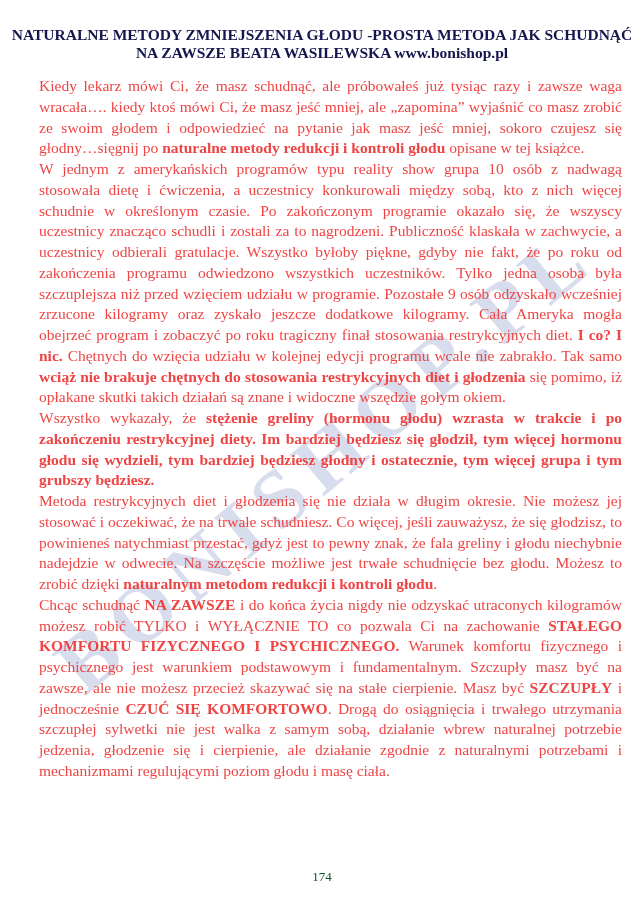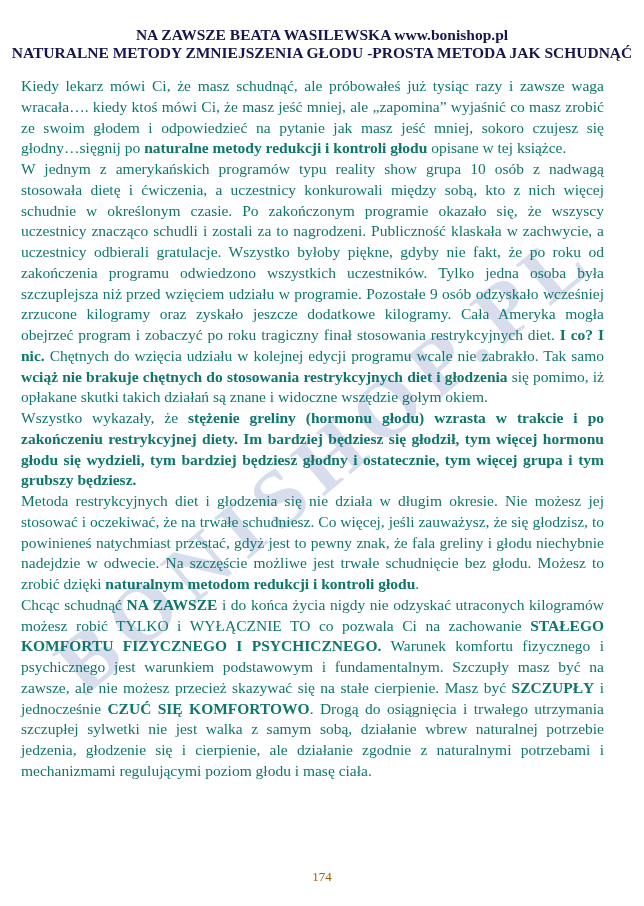--- a/index.html
+++ b/index.html
@@ -37,55 +37,55 @@
     text-align: center;
     color: #16164f;
     font-weight: bold;
     font-size: 15.5px;
     line-height: 17.5px;
     z-index: 1;
   }
   .content {
     position: absolute;
     top: 76px;
-    left: 21px;
+    left: 39px;
     width: 583px;
     z-index: 1;
-    color: #0f766e;
+    color: #ef4444;
     font-size: 15.5px;
     line-height: 20.75px;
     text-align: justify;
   }
   .content p {
     margin: 0;
   }
   .content b {
     font-weight: bold;
   }
   .page-number {
     position: absolute;
     bottom: 21px;
     left: 0;
     right: 0;
     text-align: center;
-    color: #a16207;
+    color: #14532d;
     font-size: 13px;
     z-index: 1;
   }
 </style>
 </head>
 <body>
 
 <div class="page">
 
   <div class="watermark">BONISHOP.PL</div>
 
   <header class="title-block">
+    <div>NATURALNE METODY ZMNIEJSZENIA GŁODU -PROSTA METODA JAK SCHUDNĄĆ</div>
     <div>NA ZAWSZE BEATA WASILEWSKA www.bonishop.pl</div>
-    <div>NATURALNE METODY ZMNIEJSZENIA GŁODU -PROSTA METODA JAK SCHUDNĄĆ</div>
   </header>
 
   <main class="content">
 
   <p><span>Kiedy lekarz mówi Ci, że masz schudnąć, ale próbowałeś już tysiąc razy i zawsze waga wracała…. kiedy ktoś mówi Ci, że masz jeść mniej, ale „zapomina” wyjaśnić co masz zrobić ze swoim głodem  i odpowiedzieć na pytanie jak masz jeść mniej, sokoro czujesz się głodny…sięgnij po </span><b>naturalne metody redukcji i kontroli głodu</b><span> opisane w tej książce.</span></p>
       <p><span>W jednym z amerykańskich programów typu reality show grupa 10 osób z nadwagą stosowała dietę i ćwiczenia, a uczestnicy konkurowali między sobą, kto z nich więcej schudnie w określonym czasie. Po zakończonym programie okazało się, że wszyscy uczestnicy znacząco schudli i zostali za to nagrodzeni. Publiczność klaskała w zachwycie, a uczestnicy odbierali gratulacje. Wszystko byłoby piękne, gdyby nie fakt, że po roku od zakończenia programu odwiedzono wszystkich uczestników. Tylko jedna osoba była szczuplejsza niż przed wzięciem udziału w programie. Pozostałe 9 osób odzyskało wcześniej zrzucone kilogramy oraz zyskało jeszcze dodatkowe kilogramy. Cała Ameryka mogła obejrzeć program i zobaczyć po roku tragiczny finał stosowania restrykcyjnych diet. </span><b>I co? I nic.</b><span> Chętnych do wzięcia udziału w kolejnej edycji programu wcale nie zabrakło. Tak samo </span><b>wciąż nie brakuje chętnych do stosowania restrykcyjnych diet i głodzenia</b><span> się pomimo, iż opłakane skutki takich działań są znane i widoczne wszędzie gołym okiem.</span></p>
       <p><span>Wszystko wykazały, że </span><b>stężenie greliny (hormonu głodu) wzrasta w trakcie i po zakończeniu restrykcyjnej diety. Im bardziej będziesz się głodził, tym więcej hormonu głodu się wydzieli, tym bardziej będziesz głodny i ostatecznie, tym więcej grupa i tym grubszy będziesz.</b></p>
       <p><span>Metoda restrykcyjnych diet i głodzenia się nie działa w długim okresie. Nie możesz jej stosować i oczekiwać, że na trwałe schudniesz. Co więcej, jeśli zauważysz, że się głodzisz, to powinieneś natychmiast przestać, gdyż jest to pewny znak, że fala greliny i głodu niechybnie nadejdzie w odwecie. Na szczęście możliwe jest trwałe schudnięcie bez głodu. Możesz to zrobić dzięki </span><b>naturalnym metodom redukcji i kontroli głodu</b><span>.</span></p>
       <p><span>Chcąc schudnąć </span><b>NA ZAWSZE</b><span> i do końca życia nigdy nie odzyskać utraconych kilogramów możesz robić TYLKO i WYŁĄCZNIE TO co pozwala Ci na zachowanie </span><b>STAŁEGO KOMFORTU FIZYCZNEGO I PSYCHICZNEGO.</b><span> Warunek komfortu fizycznego i psychicznego jest warunkiem podstawowym i fundamentalnym. Szczupły masz być na zawsze, ale nie możesz przecież skazywać się na stałe cierpienie. Masz być </span><b>SZCZUPŁY</b><span> i jednocześnie </span><b>CZUĆ SIĘ KOMFORTOWO</b><span>. Drogą do osiągnięcia i trwałego utrzymania szczupłej sylwetki nie jest walka z samym sobą, działanie wbrew naturalnej potrzebie jedzenia, głodzenie się i cierpienie, ale działanie zgodnie z naturalnymi potrzebami i mechanizmami regulującymi poziom głodu i masę ciała.</span></p>
     </main>

